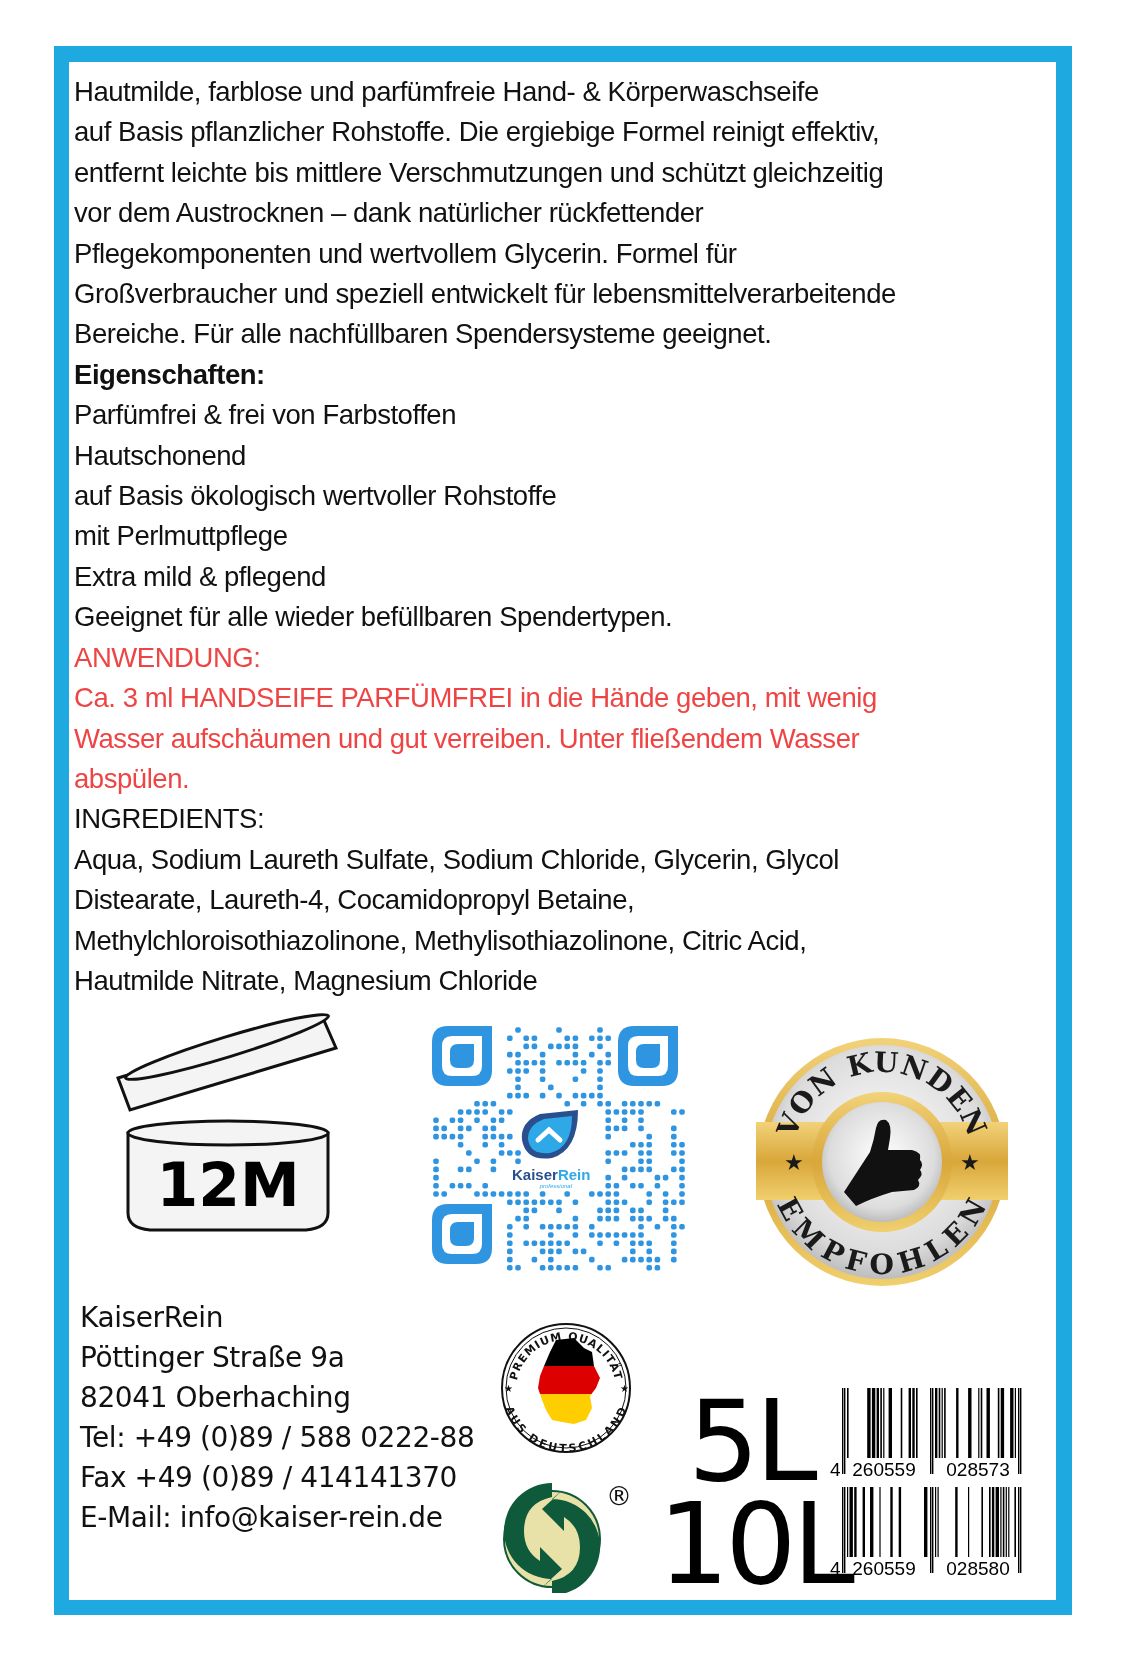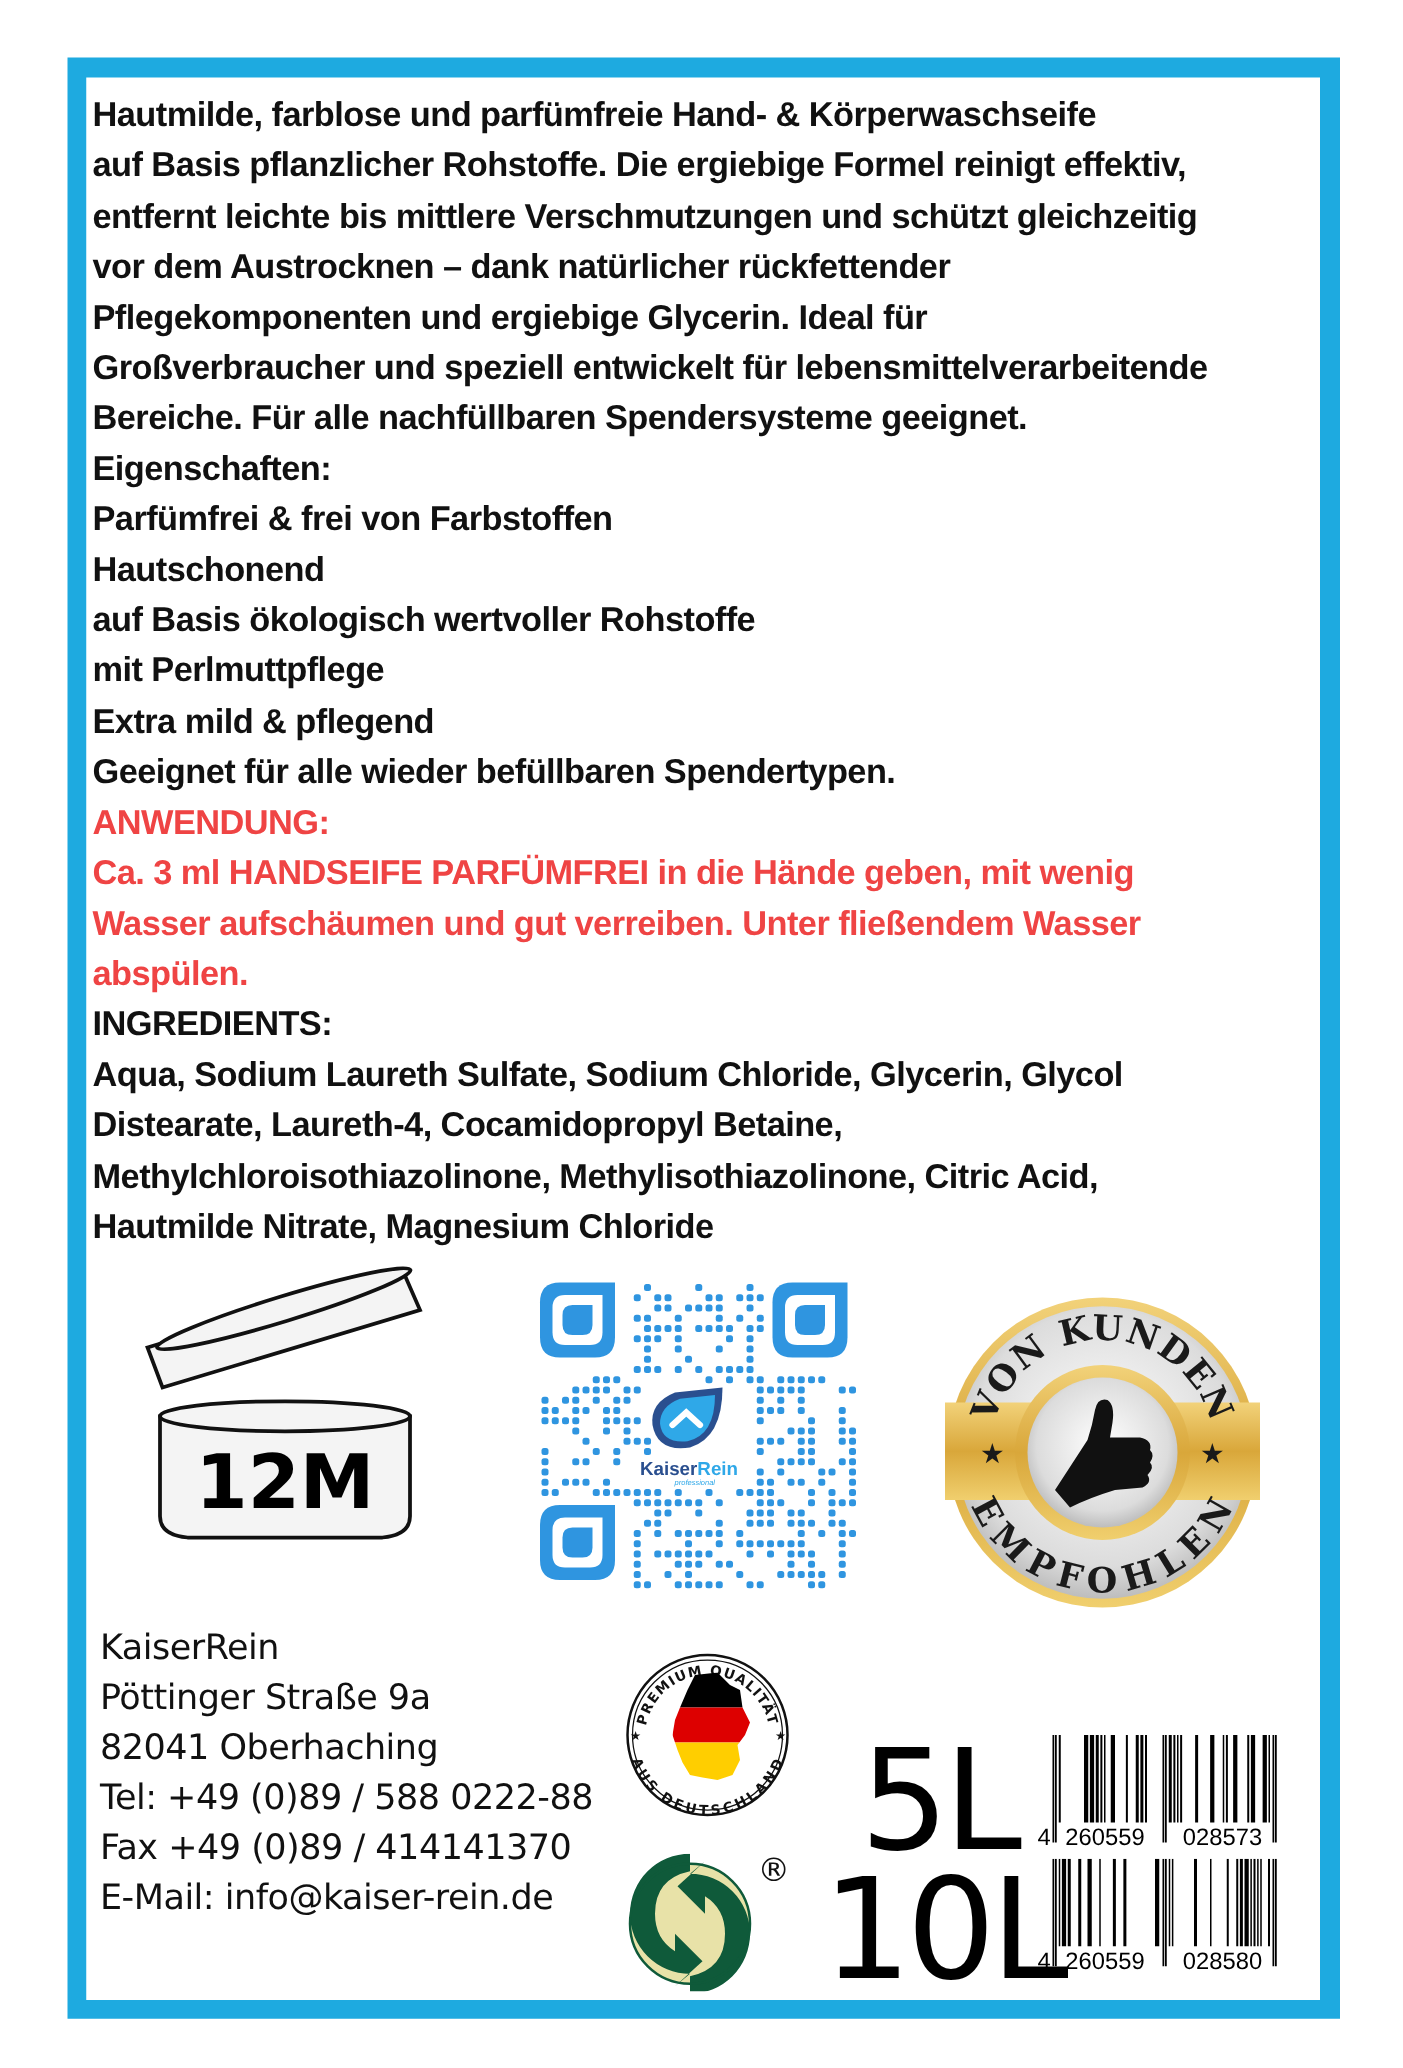--- a/index.html
+++ b/index.html
@@ -1,20 +1,20 @@
 <!DOCTYPE html>
 <html><head>
   <meta charset="utf-8">
   <style>
     html, body { margin: 0; padding: 0; background: #ffffff; }
     body { width: 1122px; height: 1654px; position: relative; overflow: hidden; font-family: "Liberation Sans", sans-serif; }
     .frame { position: absolute; left: 54px; top: 46px; width: 1018px; height: 1569px; background: #1eaae0; }
     .inner { position: absolute; left: 69px; top: 62px; width: 987px; height: 1538px; background: #ffffff; }
     .text-block { position: absolute; left: 74px; top: 72px; width: 990px; font-family: "Liberation Sans Narrow", "Liberation Sans", sans-serif; font-size: 27.5px; line-height: 40.4px; color: #111111; letter-spacing: -0.45px; }
-    .text-block .line { white-space: nowrap; display: block; font-weight: bold; }
+    .text-block .line { white-space: nowrap; display: block; }
     .text-block .bold { font-weight: bold; }
     .text-block .red { color: #ef4444; }
     .icon-pao { position: absolute; left: 110px; top: 1008px; width: 250px; height: 230px; }
     .qr { position: absolute; left: 428px; top: 1022px; width: 258px; height: 250px; }
     .badge { position: absolute; left: 752px; top: 1032px; width: 260px; height: 260px; }
     .address { position: absolute; left: 80px; top: 1298px; font-family: "DejaVu Sans", sans-serif; font-size: 28px; line-height: 40px; color: #111111; letter-spacing: -0.4px; }
     .address .line { display: block; white-space: nowrap; }
     .de-seal { position: absolute; left: 494px; top: 1322px; width: 145px; height: 135px; }
     .green-dot { position: absolute; left: 502px; top: 1483px; width: 128px; height: 110px; }
     .vol { position: absolute; font-family: "DejaVu Sans", sans-serif; color: #000; line-height: 1; letter-spacing: -4px; }
@@ -30,21 +30,21 @@
 <body>
 
 <div class="frame"></div>
 <div class="inner"></div>
 
 <div class="text-block">
   <span class="line">Hautmilde, farblose und parfümfreie Hand- &amp; Körperwaschseife</span>
   <span class="line">auf Basis pflanzlicher Rohstoffe. Die ergiebige Formel reinigt effektiv,</span>
   <span class="line">entfernt leichte bis mittlere Verschmutzungen und schützt gleichzeitig</span>
   <span class="line">vor dem Austrocknen – dank natürlicher rückfettender</span>
-  <span class="line">Pflegekomponenten und ergiebige Glycerin. Ideal für</span>
+  <span class="line">Pflegekomponenten und wertvollem Glycerin. Formel für</span>
   <span class="line">Großverbraucher und speziell entwickelt für lebensmittelverarbeitende</span>
   <span class="line">Bereiche. Für alle nachfüllbaren Spendersysteme geeignet.</span>
   <span class="line bold">Eigenschaften:</span>
   <span class="line">Parfümfrei &amp; frei von Farbstoffen</span>
   <span class="line">Hautschonend</span>
   <span class="line">auf Basis ökologisch wertvoller Rohstoffe</span>
   <span class="line">mit Perlmuttpflege</span>
   <span class="line">Extra mild &amp; pflegend</span>
   <span class="line">Geeignet für alle wieder befüllbaren Spendertypen.</span>
   <span class="line red">ANWENDUNG:</span>

